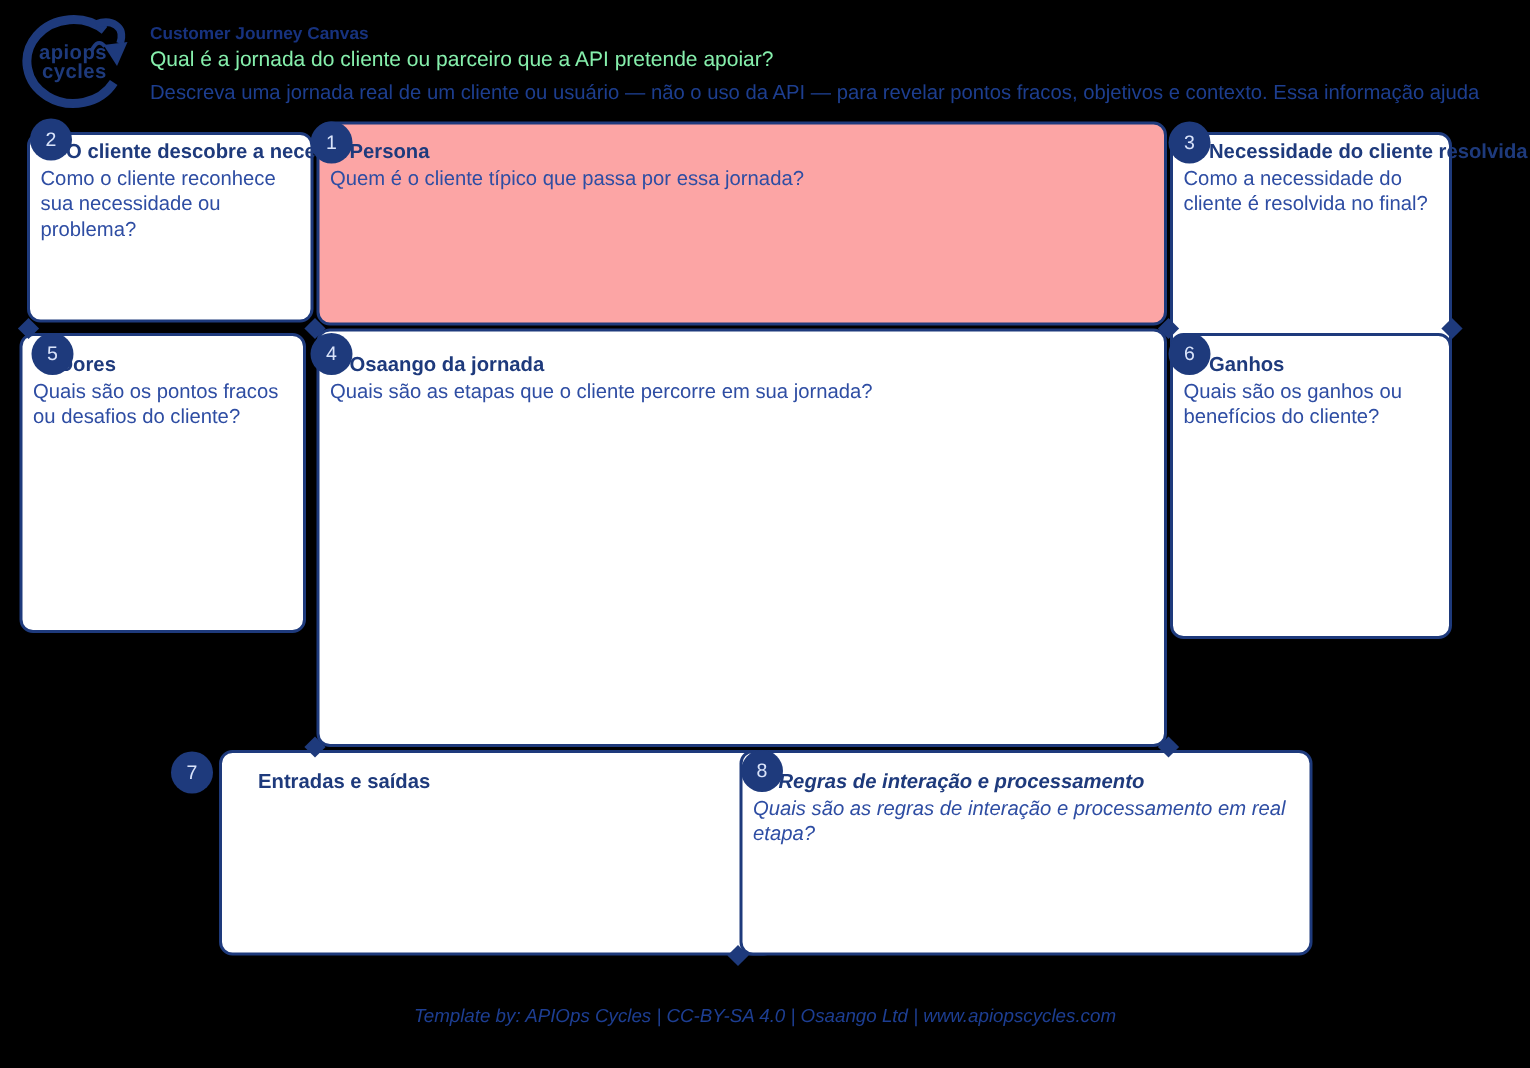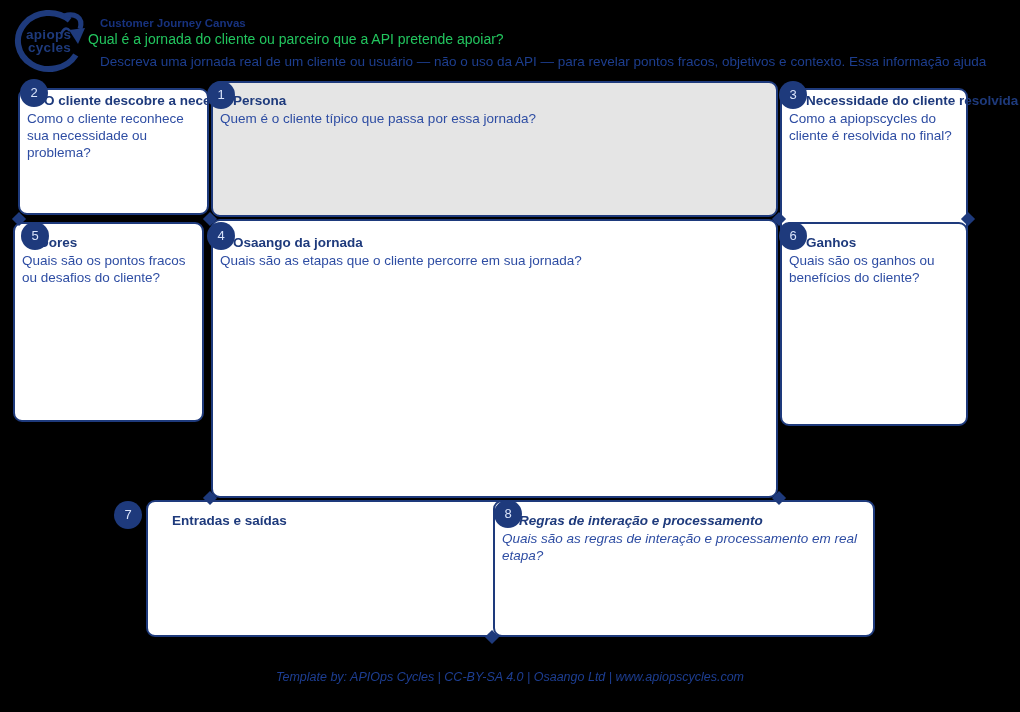--- a/index.html
+++ b/index.html
@@ -2,26 +2,26 @@
 <html><head>
 <meta charset="utf-8">
 <style>
   html,body{margin:0;padding:0;background:#000;}
   .canvas{
     position:relative;width:1020px;height:712px;background:#000;overflow:hidden;
     font-family:"Liberation Sans","DejaVu Sans",sans-serif;
   }
   
   .hdr-title{position:absolute;left:100px;top:17px;font-size:11.5px;font-weight:bold;color:#17327e;white-space:nowrap;}
-  .hdr-question{position:absolute;left:88px;top:31px;font-size:14px;color:#22c55e;white-space:nowrap;}
+  .hdr-question{position:absolute;left:100px;top:31px;font-size:14px;color:#86efac;white-space:nowrap;}
   .hdr-desc{position:absolute;left:100px;top:54px;width:920px;font-size:13.5px;color:#1d3e8f;white-space:nowrap;overflow:hidden;}
   .logo{position:absolute;left:14px;top:9px;width:84px;height:66px;}
   
   .card{position:absolute;background:#ffffff;border:2px solid #1e3a7c;border-radius:9px;box-sizing:border-box;}
-  .card.hl{background:#e5e5e5;}
+  .card.hl{background:#fca5a5;}
   .card-title{margin:0;font-size:13.5px;font-weight:bold;color:#1e3a7c;white-space:nowrap;padding-left:24px;}
   .r1s .card-title{margin-top:3px;}
   .c-persona .card-title{margin-top:10px;padding-left:20px;}
   .r2s .card-title{margin-top:11px;}
   .c-steps .card-title{margin-top:14px;padding-left:20px;}
   .r3 .card-title{margin-top:11px;}
   .card-prompt{margin:2px 0 0;padding:0 10px 0 7px;font-size:13.5px;line-height:17px;color:#2e4da3;}
   
   .badge{position:absolute;width:28px;height:28px;border-radius:50%;background:#1e3a7c;
          color:#d9e3fa;font-size:13px;line-height:28px;text-align:center;}
@@ -55,21 +55,21 @@
     <p class="card-prompt">Como o cliente reconhece sua necessidade ou problema?</p>
   </section>
 
   <section class="card hl c-persona" style="left:211px;top:81px;width:567px;height:136px;">
     <h2 class="card-title">Persona</h2>
     <p class="card-prompt">Quem é o cliente típico que passa por essa jornada?</p>
   </section>
 
   <section class="card r1s" style="left:780px;top:88px;width:188px;height:165px;">
     <h2 class="card-title">Necessidade do cliente resolvida</h2>
-    <p class="card-prompt">Como a apiopscycles do cliente é resolvida no final?</p>
+    <p class="card-prompt">Como a necessidade do cliente é resolvida no final?</p>
   </section>
 
   <section class="card r2s" style="left:13px;top:222px;width:191px;height:200px;">
     <h2 class="card-title">Dores</h2>
     <p class="card-prompt">Quais são os pontos fracos ou desafios do cliente?</p>
   </section>
 
   <section class="card c-steps" style="left:211px;top:219px;width:567px;height:279px;">
     <h2 class="card-title">Osaango da jornada</h2>
     <p class="card-prompt">Quais são as etapas que o cliente percorre em sua jornada?</p>

